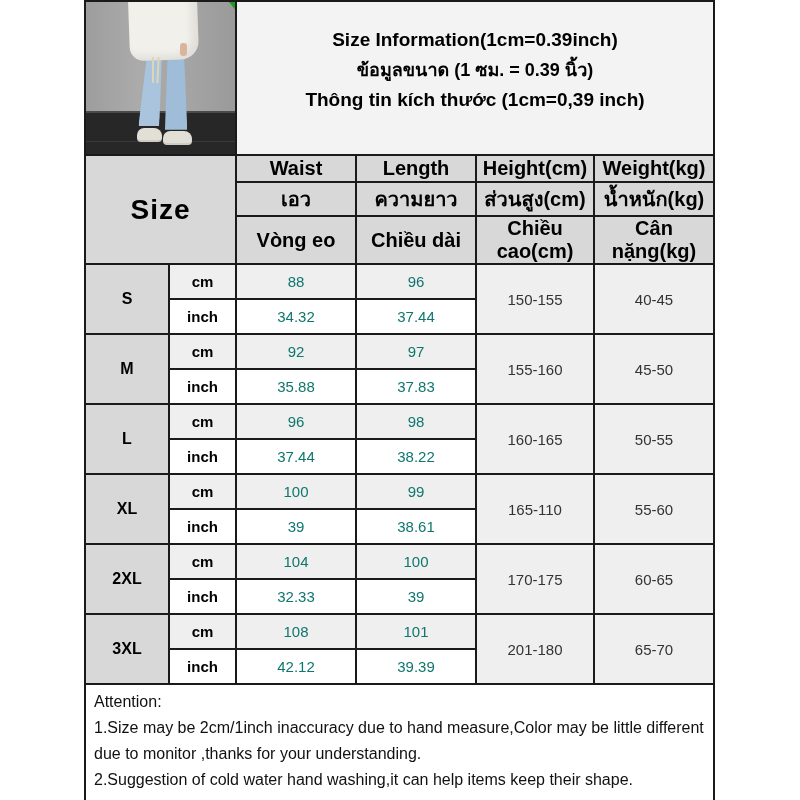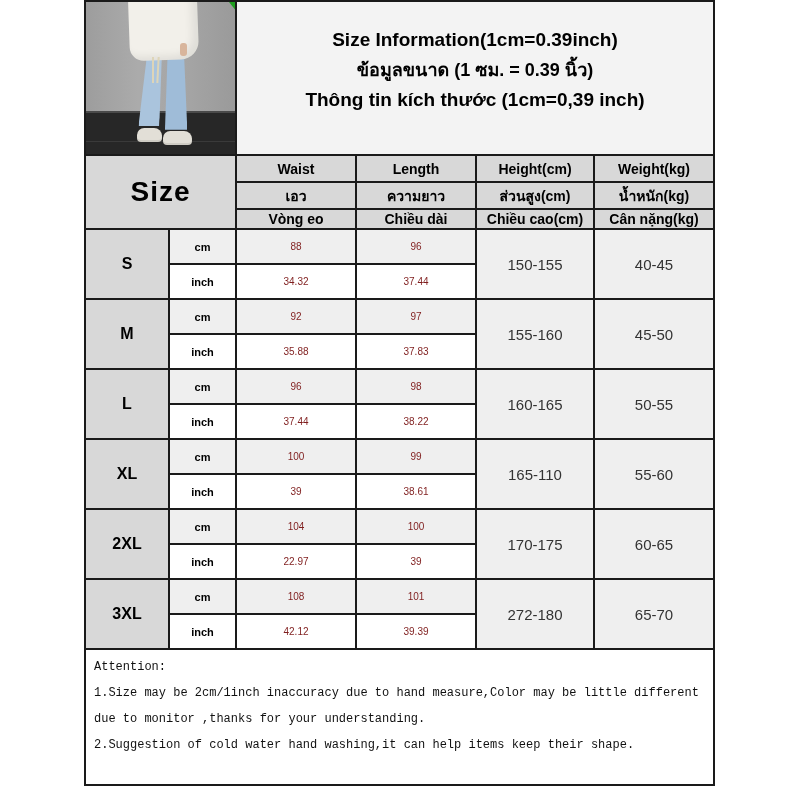--- a/index.html
+++ b/index.html
@@ -17,30 +17,30 @@
   }
   
   .cell-g{background:#d8d8d8;}      
   .cell-lg{background:#efefef;}     
   .cell-w{background:#ffffff;}
   .title-cell{background:#f3f3f3;}
   
   .t-title{font-size:19px;font-weight:bold;line-height:30px;}
   .t-title-th{font-size:18px;font-weight:bold;line-height:30px;}
   .size-big{font-size:28px;font-weight:bold;letter-spacing:1px;}
-  .hdr{font-size:14px;font-weight:bold;}
+  .hdr{font-size:20px;font-weight:bold;}
   .size-lbl{font-size:16px;font-weight:bold;}
-  .unit-lbl{font-size:11px;font-weight:bold;}
-  .val{font-size:10px;color:#7f1d1d;}
+  .unit-lbl{font-size:15px;font-weight:bold;}
+  .val{font-size:15px;color:#0f766e;}
   .range{font-size:15px;color:#333;margin-left:18px;}
   
   .title-inner{display:flex;flex-direction:column;justify-content:center;align-items:center;height:100%;transform:translateY(-8px);}
   
   .attention-cell{text-align:left !important;vertical-align:top !important;background:#fff;}
-  .attention-inner{padding:4px 8px;font-size:12px;line-height:26px;color:#111;font-family:Liberation Mono, monospace;}
+  .attention-inner{padding:4px 8px;font-size:16px;line-height:26px;color:#111;}
   
   .photo-cell{position:relative;padding:0;}
   .photo{position:relative;width:100%;height:152px;background:#a7a7a7;overflow:hidden;}
   .photo .wall-shade{position:absolute;left:0;top:0;width:100%;height:100%;
     background:linear-gradient(90deg,#9d9d9d 0%,#ababab 35%,#a4a4a4 70%,#9a9a9a 100%);}
   .photo .floor{position:absolute;left:0;bottom:0;width:100%;height:27%;background:#272727;border-top:2px solid #4a4a4a;}
   .photo .floor-line{position:absolute;left:0;bottom:8%;width:100%;height:1px;background:#3a3a3a;}
   .photo .sweater{position:absolute;left:29%;top:-6px;width:46%;height:42%;
     background:#f2f0ea;border-radius:6px 6px 18px 14px;transform:rotate(-2deg);
     box-shadow:inset -6px -4px 8px rgba(0,0,0,0.08);}
@@ -177,30 +177,30 @@
     <tr style="height:35px">
       <td rowspan="2" class="cell-g size-lbl">2XL</td>
       <td class="cell-lg unit-lbl">cm</td>
       <td class="cell-lg val">104</td>
       <td class="cell-lg val">100</td>
       <td rowspan="2" class="cell-lg range">170-175</td>
       <td rowspan="2" class="cell-lg range">60-65</td>
     </tr>
     <tr style="height:35px">
       <td class="cell-w unit-lbl">inch</td>
-      <td class="cell-w val">22.97</td>
+      <td class="cell-w val">32.33</td>
       <td class="cell-w val">39</td>
     </tr>
 
     <tr style="height:35px">
       <td rowspan="2" class="cell-g size-lbl">3XL</td>
       <td class="cell-lg unit-lbl">cm</td>
       <td class="cell-lg val">108</td>
       <td class="cell-lg val">101</td>
-      <td rowspan="2" class="cell-lg range">272-180</td>
+      <td rowspan="2" class="cell-lg range">201-180</td>
       <td rowspan="2" class="cell-lg range">65-70</td>
     </tr>
     <tr style="height:35px">
       <td class="cell-w unit-lbl">inch</td>
       <td class="cell-w val">42.12</td>
       <td class="cell-w val">39.39</td>
     </tr>
 
     <tr style="height:136px">
       <td colspan="6" class="attention-cell">

